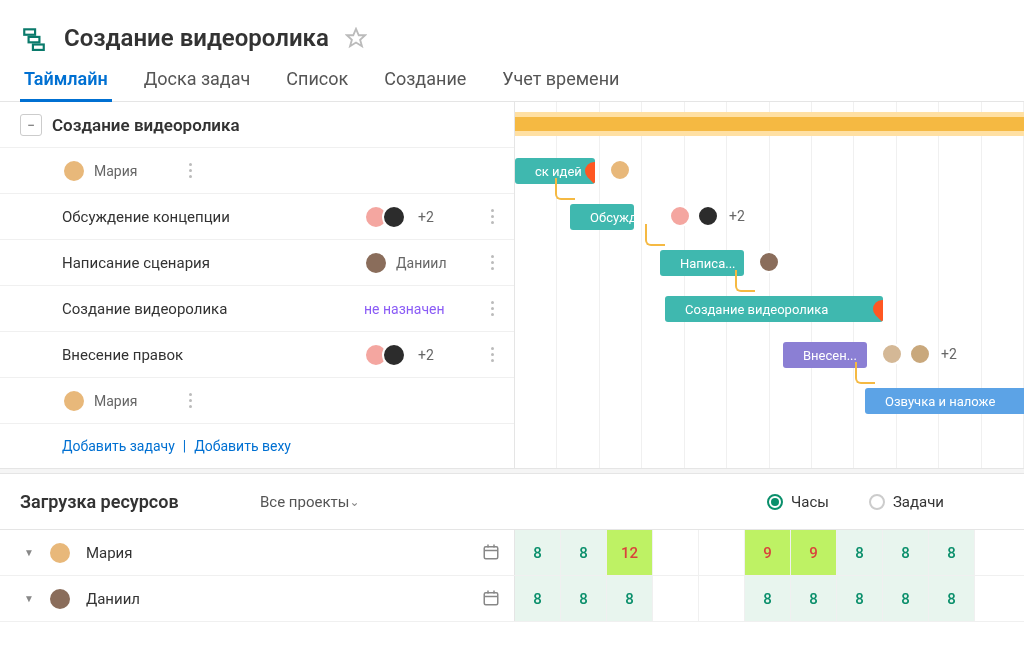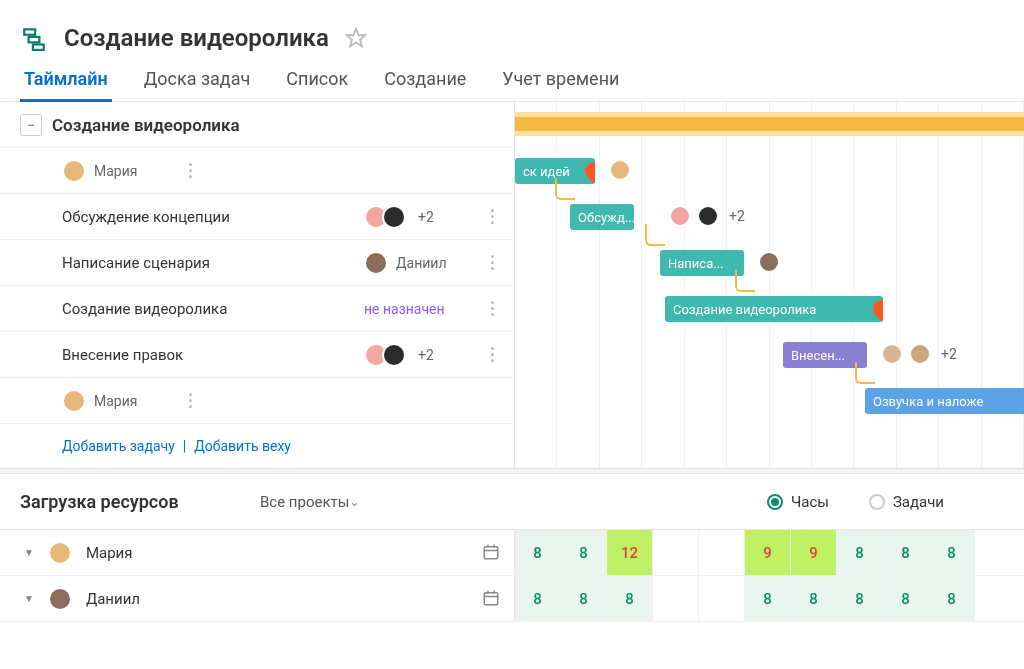--- a/index.html
+++ b/index.html
@@ -36,21 +36,21 @@
 .more-btn{width:20px;height:20px;display:flex;flex-direction:column;align-items:center;justify-content:center;gap:3px;cursor:pointer;margin-left:8px}
 .more-btn span{width:3px;height:3px;background:#bbb;border-radius:50%}
 .add-row{display:flex;align-items:center;height:44px;padding-left:62px;gap:8px;color:#0070d2;font-size:14px}
 .add-link{cursor:pointer}
 .divider{color:#0070d2}
 .timeline-grid{position:absolute;inset:0;display:flex}
 .grid-col{width:46px;border-right:1px solid #f0f0f0;height:100%}
 .project-bar{position:absolute;top:10px;left:0;right:0;height:24px}
 .project-bar .outer{position:absolute;inset:0;background:#ffe0a3}
 .project-bar .inner{position:absolute;top:5px;bottom:5px;left:0;right:0;background:#f5b942}
-.bar{position:absolute;height:26px;border-radius:3px;display:flex;align-items:center;padding:0 8px;font-size:13px;color:#fff;white-space:nowrap;overflow:hidden}
+.bar{position:absolute;height:26px;border-radius:3px;display:flex;align-items:center;padding:0 20px;font-size:13px;color:#fff;white-space:nowrap;overflow:hidden}
 .bar-teal{background:#3fb8af}
 .bar-purple{background:#8b7fd4}
 .bar-blue{background:#5ca3e6}
 .bar-row{position:absolute;left:0;right:0;height:46px}
 .flame{width:18px;height:18px;background:#ff5722;border-radius:50% 50% 50% 0;transform:rotate(-45deg);display:inline-block;margin-left:4px}
 .bar-trail{position:absolute;display:flex;align-items:center;gap:6px}
 .mini-av{width:22px;height:22px;border-radius:50%;border:2px solid #fff}
 .connector{position:absolute;border-left:2px solid #f5b942;border-bottom:2px solid #f5b942;border-bottom-left-radius:6px}
 .resources-divider{height:6px;background:#f5f5f5;border-top:1px solid #e5e5e5;border-bottom:1px solid #e5e5e5}
 .resources-header{display:flex;align-items:center;height:56px;padding:0 20px;border-bottom:1px solid #e5e5e5}

